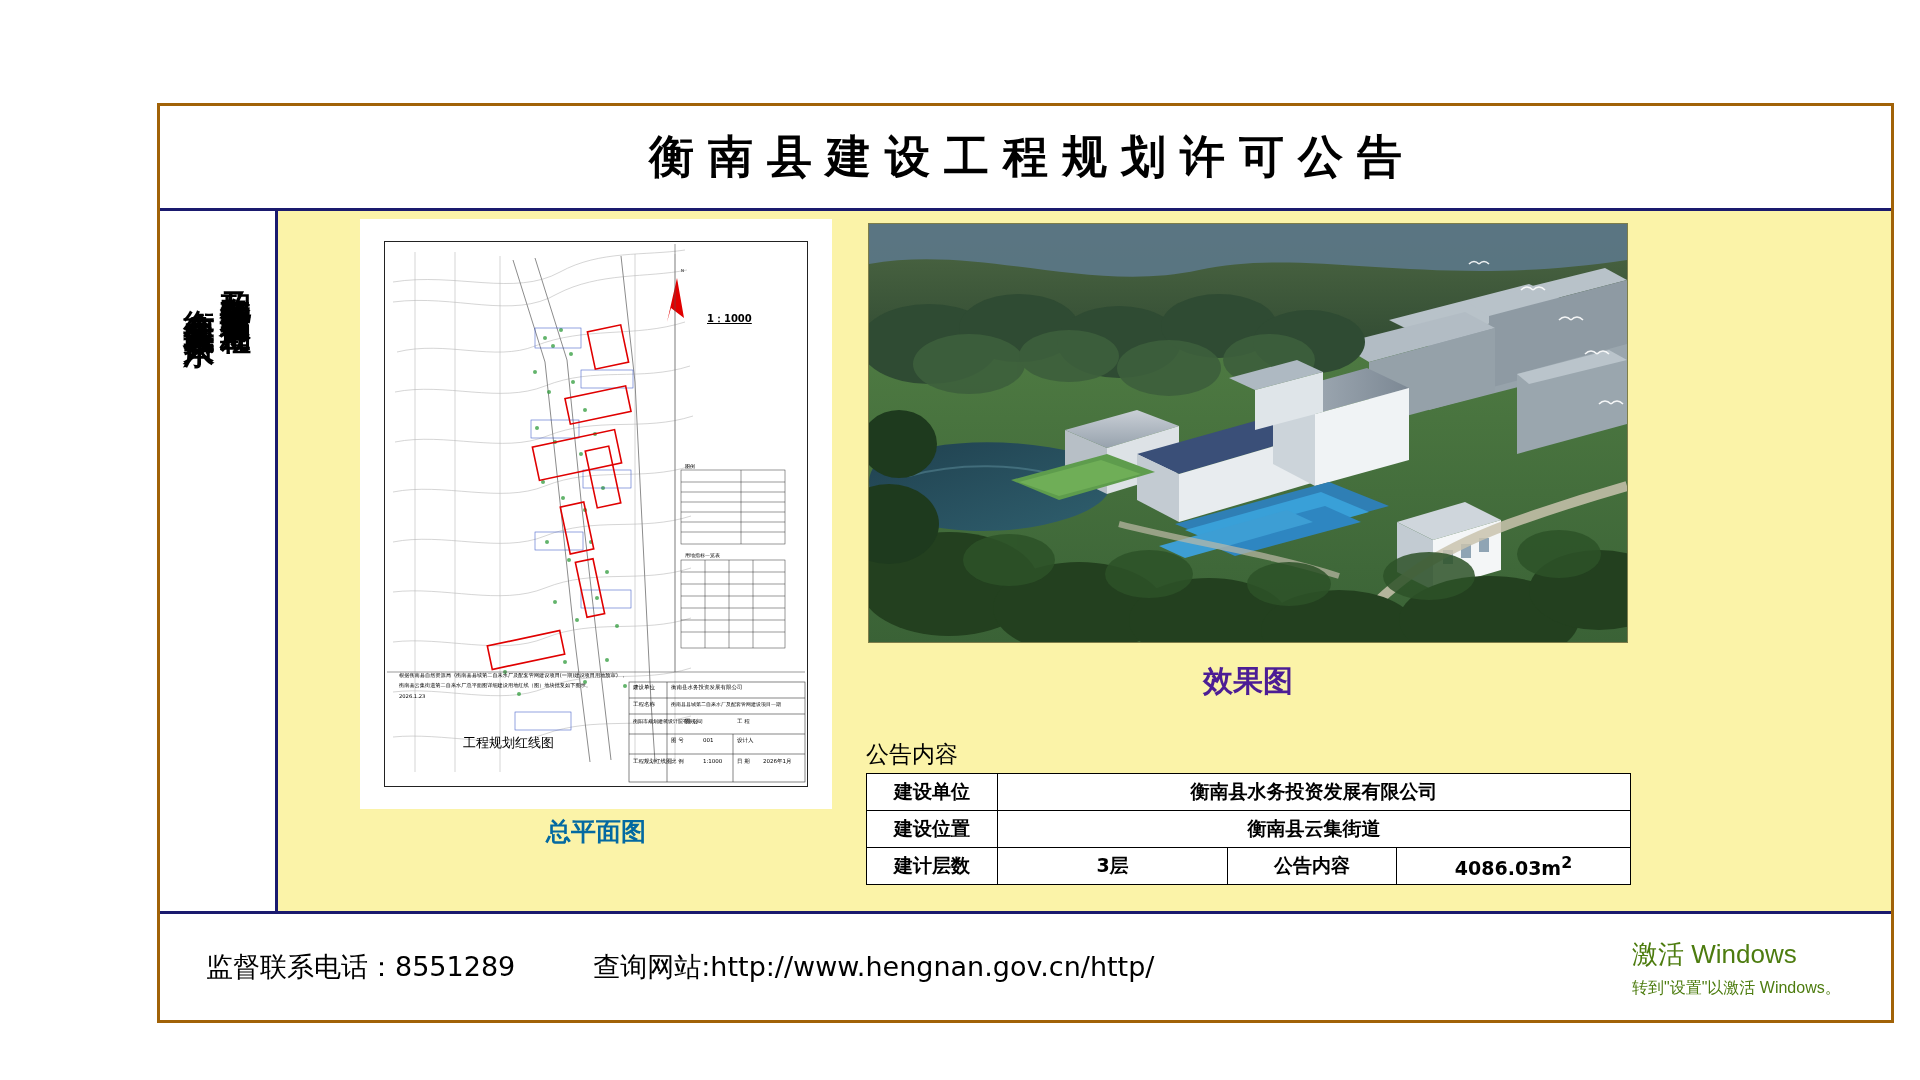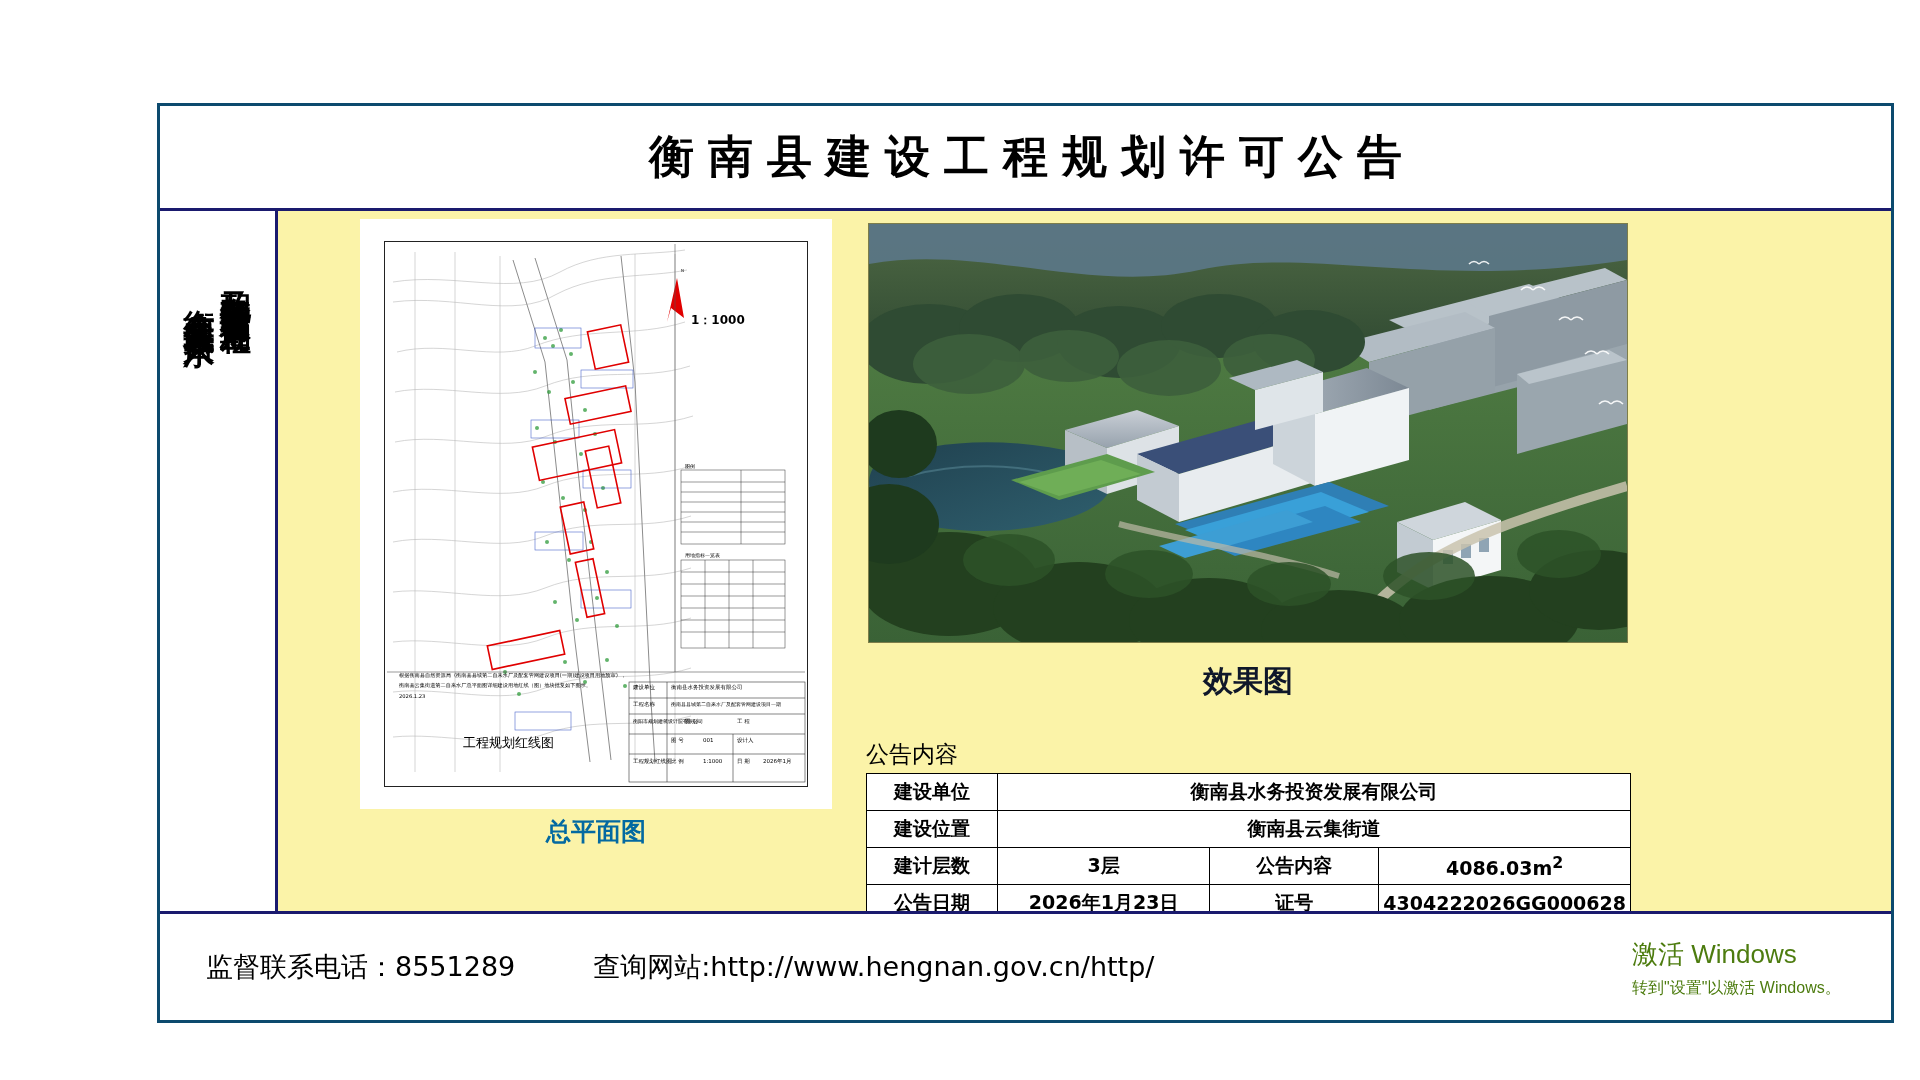--- a/index.html
+++ b/index.html
@@ -11,21 +11,21 @@
     font-family: "Liberation Sans", sans-serif;
     overflow: hidden;
   }
 
   #poster {
     position: absolute;
     left: 157px;
     top: 103px;
     width: 1737px;
     height: 920px;
-    border: 3px solid #0c4a6e;
+    border: 3px solid #a16207;
     box-sizing: border-box;
     background: #ffffff;
   }
 
   
   #title-bar {
     position: absolute;
     left: 0; top: 0;
     width: 100%;
     height: 105px;
@@ -146,21 +146,21 @@
     overflow: hidden;
     background: #2e4f3a;
   }
   #render-caption {
     width: 760px;
     text-align: center;
     margin-top: 18px;
     font-family: "DejaVu Sans", sans-serif;
     font-size: 30px;
     font-weight: bold;
-    color: #0f172a;
+    color: #4c1d95;
   }
 
   #notice-label {
     position: absolute;
     left: 588px;
     top: 528px;
     font-family: "DejaVu Sans", sans-serif;
     font-size: 23px;
     color: #000000;
   }
@@ -361,21 +361,21 @@
                 <rect x="244" y="440" width="176" height="100"></rect>
                 <line x1="244" y1="456" x2="420" y2="456"></line>
                 <line x1="244" y1="472" x2="420" y2="472"></line>
                 <line x1="244" y1="492" x2="420" y2="492"></line>
                 <line x1="244" y1="512" x2="420" y2="512"></line>
                 <line x1="282" y1="440" x2="282" y2="540"></line>
                 <line x1="348" y1="492" x2="348" y2="540"></line>
               </g>
             </svg>
 
-            <div style="position:absolute;left:306px;top:70px;font-size:12px;font-weight:bold;color:#000;font-family:'DejaVu Sans',sans-serif;">1：1000</div>
+            <div style="position:absolute;left:322px;top:70px;font-size:10px;font-weight:bold;color:#000;font-family:'DejaVu Sans',sans-serif;text-decoration:underline;">1：1000</div>
 
             <div style="position:absolute;left:14px;top:430px;width:300px;font-size:5.2px;line-height:1.5;color:#000;font-family:'DejaVu Sans',sans-serif;">根据衡南县自然资源局《衡南县县城第二自来水厂及配套管网建设项目(一期)建设项目用地预审》，</div>
             <div style="position:absolute;left:14px;top:440px;width:300px;font-size:5.2px;line-height:1.5;color:#000;font-family:'DejaVu Sans',sans-serif;">衡南县云集街道第二自来水厂总平面图详细建设用地红线（图）地块批复如下图示。</div>
             <div style="position:absolute;left:14px;top:451px;font-size:5.2px;color:#000;font-family:'DejaVu Sans',sans-serif;">2026.1.23</div>
 
             <div style="position:absolute;left:78px;top:492px;font-size:13px;color:#000;font-family:'DejaVu Sans',sans-serif;">工程规划红线图</div>
 
             <div style="position:absolute;left:248px;top:442px;font-size:5.5px;color:#000;font-family:'DejaVu Sans',sans-serif;">建设单位</div>
             <div style="position:absolute;left:286px;top:442px;font-size:5.5px;color:#000;font-family:'DejaVu Sans',sans-serif;">衡南县水务投资发展有限公司</div>
             <div style="position:absolute;left:248px;top:459px;font-size:5.5px;color:#000;font-family:'DejaVu Sans',sans-serif;">工程名称</div>
@@ -552,26 +552,20 @@
         <tr>
           <td class="lbl">建设位置</td>
           <td colspan="3" class="val-wide">衡南县云集街道</td>
         </tr>
         <tr>
           <td class="lbl">建计层数</td>
           <td>3层</td>
           <td class="lbl2">公告内容</td>
           <td class="val2"><span>4086.03m</span><sup>2</sup></td>
         </tr>
-        <tr>
-          <td class="lbl">公告日期</td>
-          <td>2026年1月23日</td>
-          <td class="lbl2">证号</td>
-          <td class="val2">4304222026GG000628</td>
-        </tr>
       </tbody>
         </table>
 
     </div>
   </div>
 
   <div id="footer">
     <div class="foot-item" id="foot-b">监督联系电话：8551289</div>
     <div class="foot-item" id="foot-c">查询网站:http://www.hengnan.gov.cn/http/</div>
   </div>

